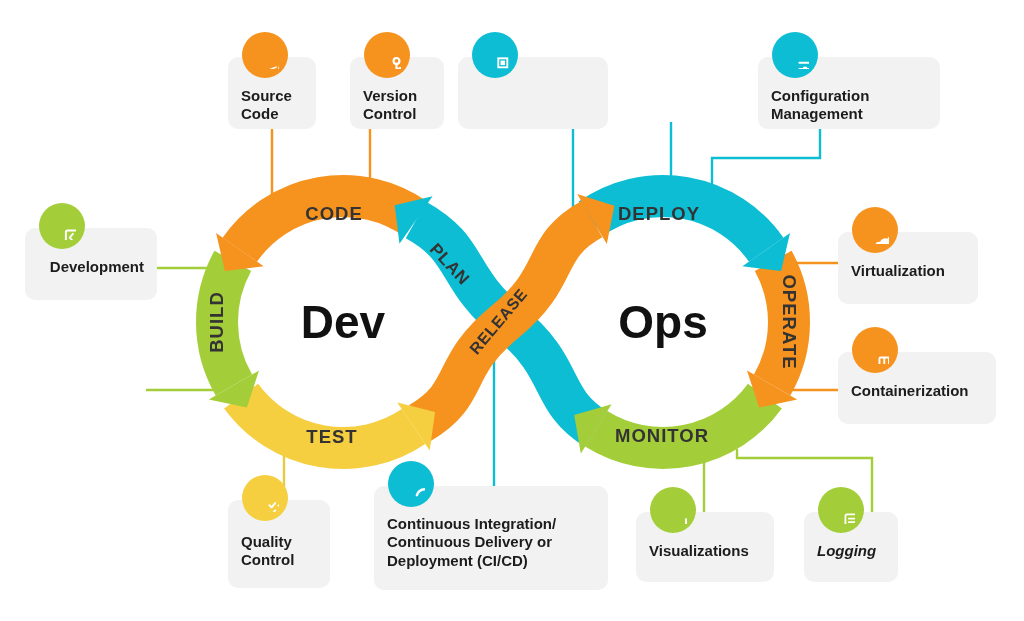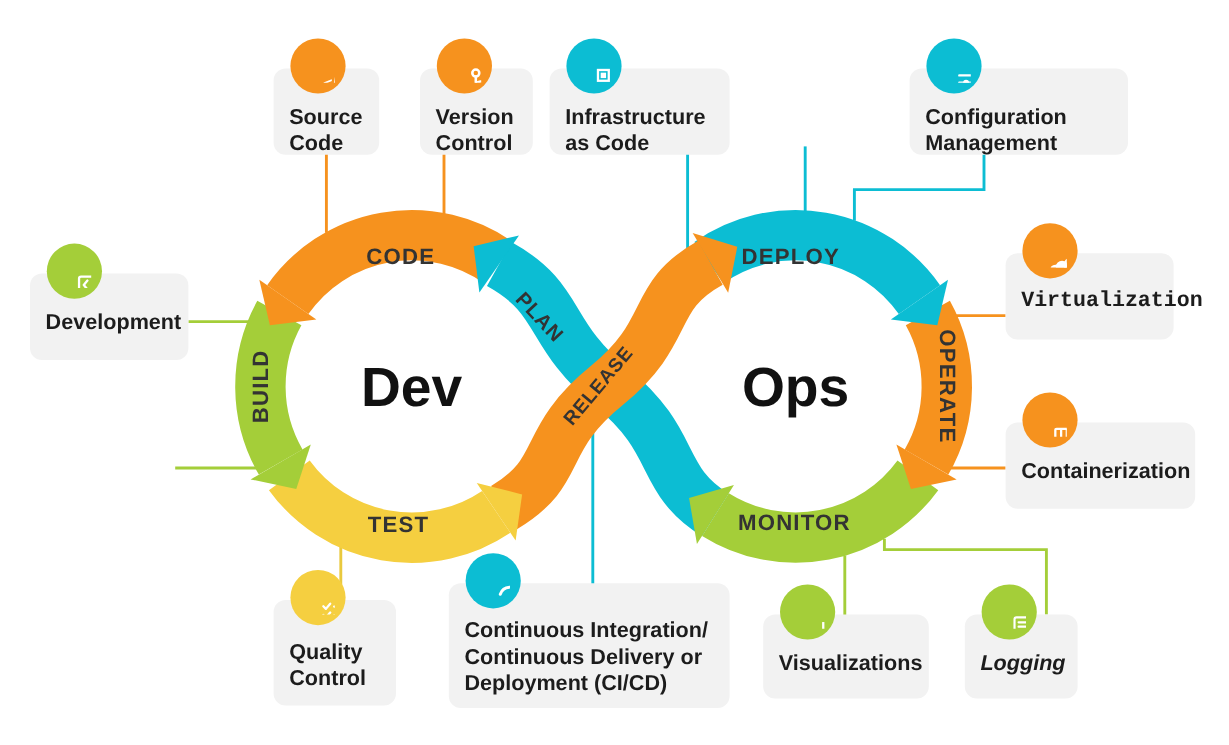--- a/index.html
+++ b/index.html
@@ -6,36 +6,36 @@
   body{
     width:1024px;height:621px;position:relative;overflow:hidden;background:#ffffff;
     font-family:"Liberation Sans","DejaVu Sans",sans-serif;
   }
   #diagram{position:absolute;left:0;top:0;width:1024px;height:621px;}
   #cards{position:absolute;left:0;top:0;width:1024px;height:621px;}
 
   .card{
     position:absolute;background:#f2f2f2;border-radius:10px;
     padding:30px 13px 10px 13px;box-sizing:border-box;
-    color:#1c1c1c;font-size:18px;font-weight:700;line-height:1.22;
+    color:#1c1c1c;font-size:15px;font-weight:700;line-height:1.22;
   }
   .card .icon{
     position:absolute;top:-25px;left:14px;width:46px;height:46px;border-radius:50%;
     display:flex;align-items:center;justify-content:center;
   }
   .glyph{width:27px;height:27px;display:block;}
 
   [data-id="source-code"]{left:228px;top:57px;width:88px;height:72px;}
   [data-id="version-control"]{left:350px;top:57px;width:94px;height:72px;}
   [data-id="infrastructure-as-code"]{left:458px;top:57px;width:150px;height:72px;}
   [data-id="provisioning"]{left:630px;top:63px;width:132px;height:61px;}
   [data-id="configuration-management"]{left:758px;top:57px;width:182px;height:72px;}
   [data-id="development"]{left:25px;top:228px;width:132px;height:72px;text-align:right;}
   [data-id="automation"]{left:18px;top:352px;width:128px;height:72px;}
-  [data-id="virtualization"]{left:838px;top:211px;width:140px;height:72px;font-family:Liberation Mono, monospace;}
+  [data-id="virtualization"]{left:838px;top:232px;width:140px;height:72px;}
   [data-id="containerization"]{left:838px;top:352px;width:158px;height:72px;}
   [data-id="quality-control"]{left:228px;top:500px;width:102px;height:88px;padding-top:33px;}
   [data-id="cicd"]{left:374px;top:486px;width:234px;height:104px;padding-top:29px;}
   [data-id="visualizations"]{left:636px;top:512px;width:138px;height:70px;}
   [data-id="logging"]{left:804px;top:512px;width:94px;height:70px;font-style:italic;}
 
   
   .ln-orange{stroke:#F6921E;}
   .ln-cyan{stroke:#0CBDD3;}
   .ln-green{stroke:#A4CE39;}
@@ -227,21 +227,20 @@
         </svg>
     </div>
     <div class="label">Version Control</div>
   </div>
     <div class="card" data-id="infrastructure-as-code">
     <div class="icon" style="background: rgb(12, 189, 211);">
       <svg class="glyph" viewBox="-12 -12 24 24" aria-hidden="true">
           <use href="#blocks-icon"></use>
         </svg>
     </div>
-    <div class="label">Infrastructure as Code</div>
   </div>
     <div class="card" data-id="configuration-management">
     <div class="icon" style="background: rgb(12, 189, 211);">
       <svg class="glyph" viewBox="-12 -12 24 24" aria-hidden="true">
           <use href="#sliders-icon"></use>
         </svg>
     </div>
     <div class="label">Configuration Management</div>
   </div>
     <div class="card" data-id="development">

